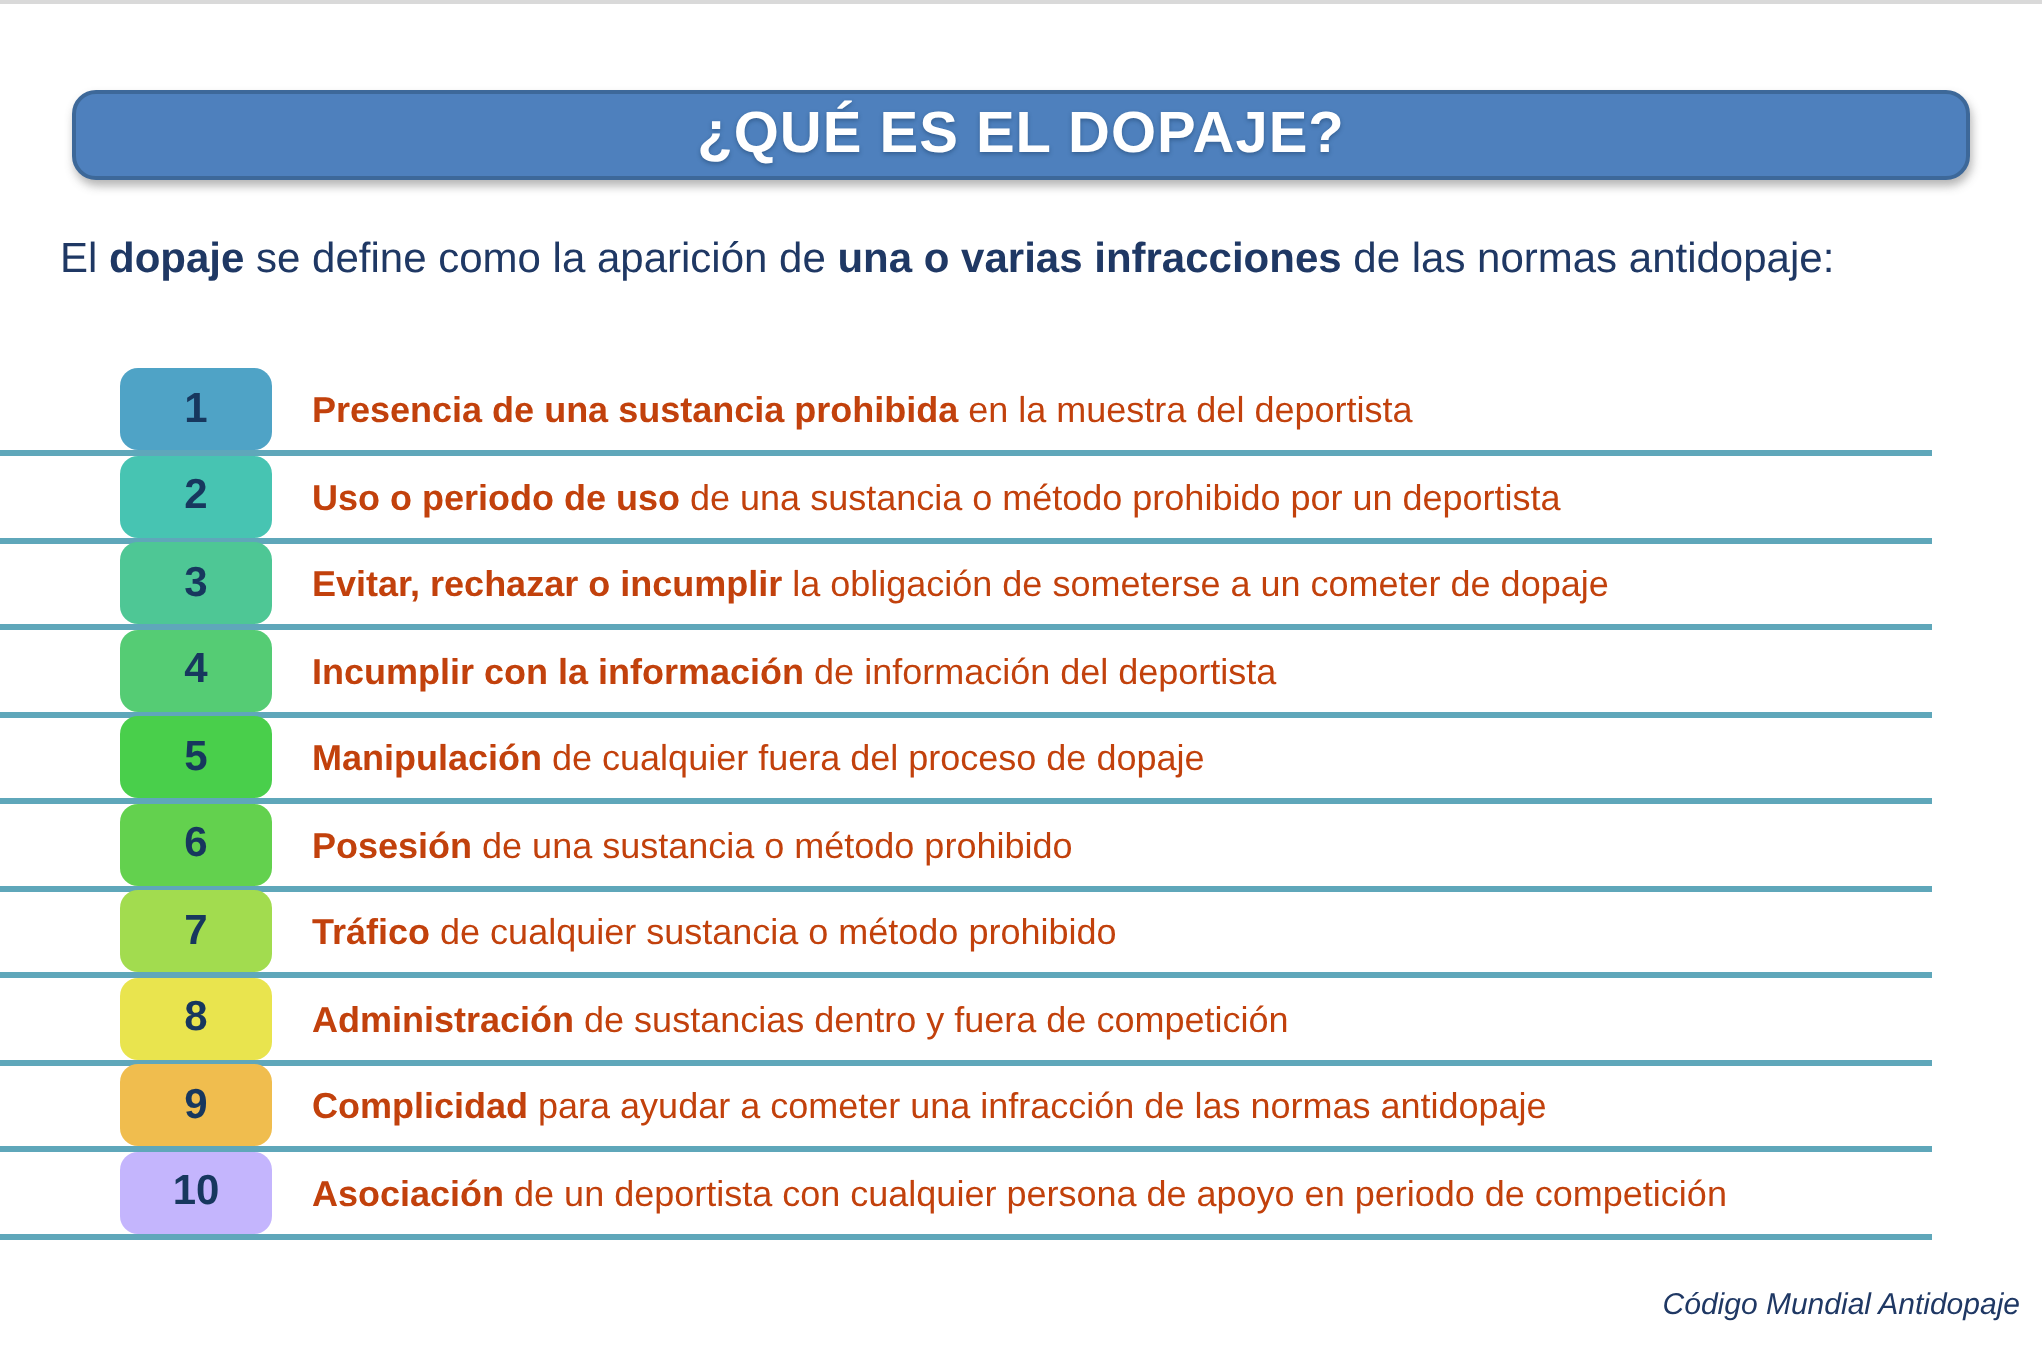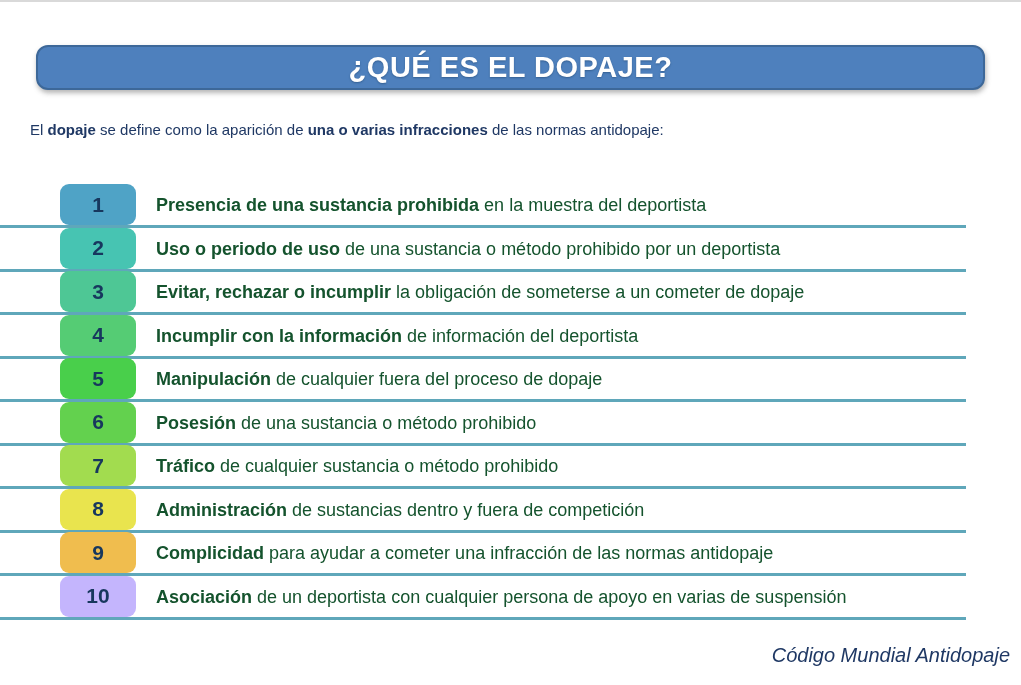--- a/index.html
+++ b/index.html
@@ -24,21 +24,21 @@
   }
   .banner h1{
     margin:0;
     font-size:29px;font-weight:bold;letter-spacing:0.5px;
     color:#ffffff;
     text-shadow:0 1px 2px rgba(23,55,94,0.45);
   }
   
   .intro{
     position:absolute;left:30px;top:116px;width:980px;
-    font-size:15px;line-height:28px;
+    font-size:21px;line-height:28px;
     color:#1f3864;
   }
   .intro b{font-weight:bold;}
   
   .list{
     position:absolute;left:0;top:183px;width:966px;
   }
   .row{
     position:relative;height:43.5px;
   }
@@ -53,28 +53,28 @@
     border-radius:9px;
     z-index:2;
     display:flex;align-items:center;justify-content:center;
   }
   .tile .num{
     font-size:21px;font-weight:bold;color:#17375e;
   }
   .row .text{
     position:absolute;left:156px;top:0;right:0;height:43.5px;
     line-height:45px;white-space:nowrap;
-    font-size:18px;color:#14532d;
+    font-size:18px;color:#c2410c;
     z-index:1;
   }
   .row .text b{font-weight:bold;}
   
   .footer{
     position:absolute;right:11px;top:644px;
-    font-size:20px;font-style:italic;color:#1f3864;margin-left:24px;
+    font-size:15px;font-style:italic;color:#1f3864;margin-left:24px;
   }
 </style>
 </head>
 <body>
 
 <div class="canvas">
   <div class="top-strip"></div>
 
   <div class="banner" style="background-color: rgb(78, 128, 189);">
     <h1>¿QUÉ ES EL DOPAJE?</h1>
@@ -134,18 +134,18 @@
     <div class="row">
       <div class="tile" style="background-color: rgb(240, 189, 78);">
           <span class="num">9</span>
         </div>
       <div class="text"><b>Complicidad</b><span> para ayudar a cometer una infracción de las normas antidopaje</span></div>
     </div>
     <div class="row">
       <div class="tile" style="background-color: #c4b5fd;">
           <span class="num">10</span>
         </div>
-      <div class="text"><b>Asociación</b><span> de un deportista con cualquier persona de apoyo en varias de suspensión</span></div>
+      <div class="text"><b>Asociación</b><span> de un deportista con cualquier persona de apoyo en periodo de competición</span></div>
     </div>
   </div>
 
   <div class="footer">Código Mundial Antidopaje</div>
 </div>
 
 </body></html>

